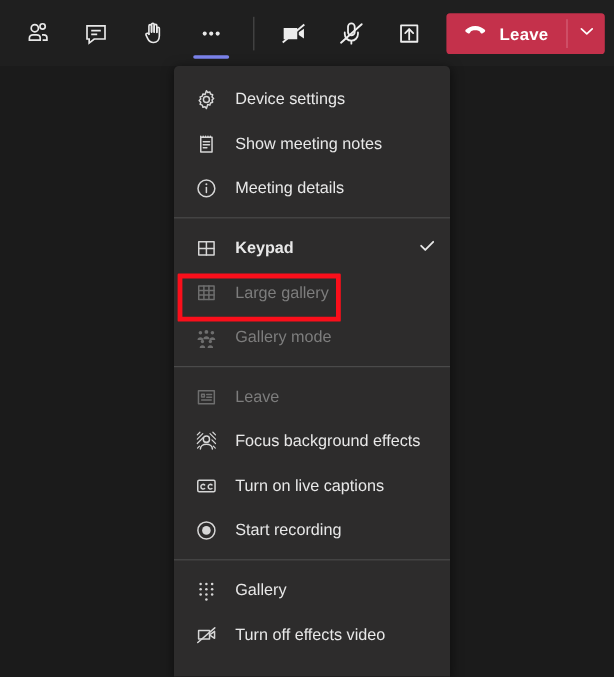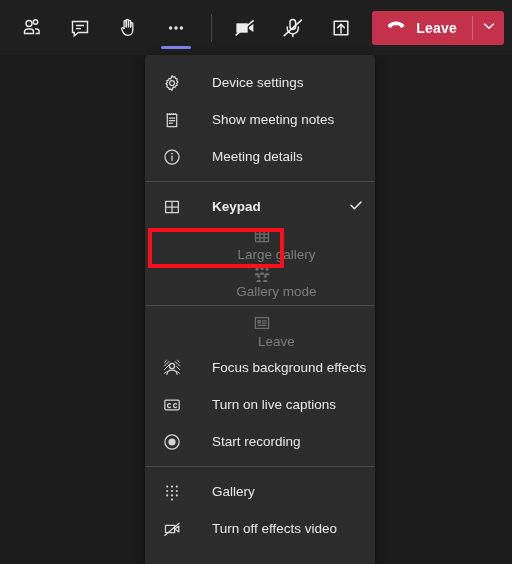--- a/index.html
+++ b/index.html
@@ -113,27 +113,27 @@
   .menu-item .mi-icon {
     width: 22px;
     height: 22px;
     flex: 0 0 22px;
     display: flex;
     align-items: center;
     justify-content: center;
     color: #d6d6d6;
   }
   .menu-item .mi-label {
-    margin-left: 29px;
+    margin-left: 13px;
     font-size: 13.5px;
     color: #e8e8e8;
     white-space: nowrap;
   }
   .menu-item.selected .mi-label { font-weight: bold; }
-  .menu-item.disabled { cursor: default; flex-direction: column; }
+  .menu-item.disabled { cursor: default; }
   .menu-item.disabled .mi-icon { color: #6a6a6a; }
   .menu-item.disabled .mi-label { color: #7d7d7d; }
   .mi-check {
     position: absolute;
     right: 11px;
     top: 50%;
     transform: translateY(-50%);
     color: #e8e8e8;
   }
   .menu-sep {

